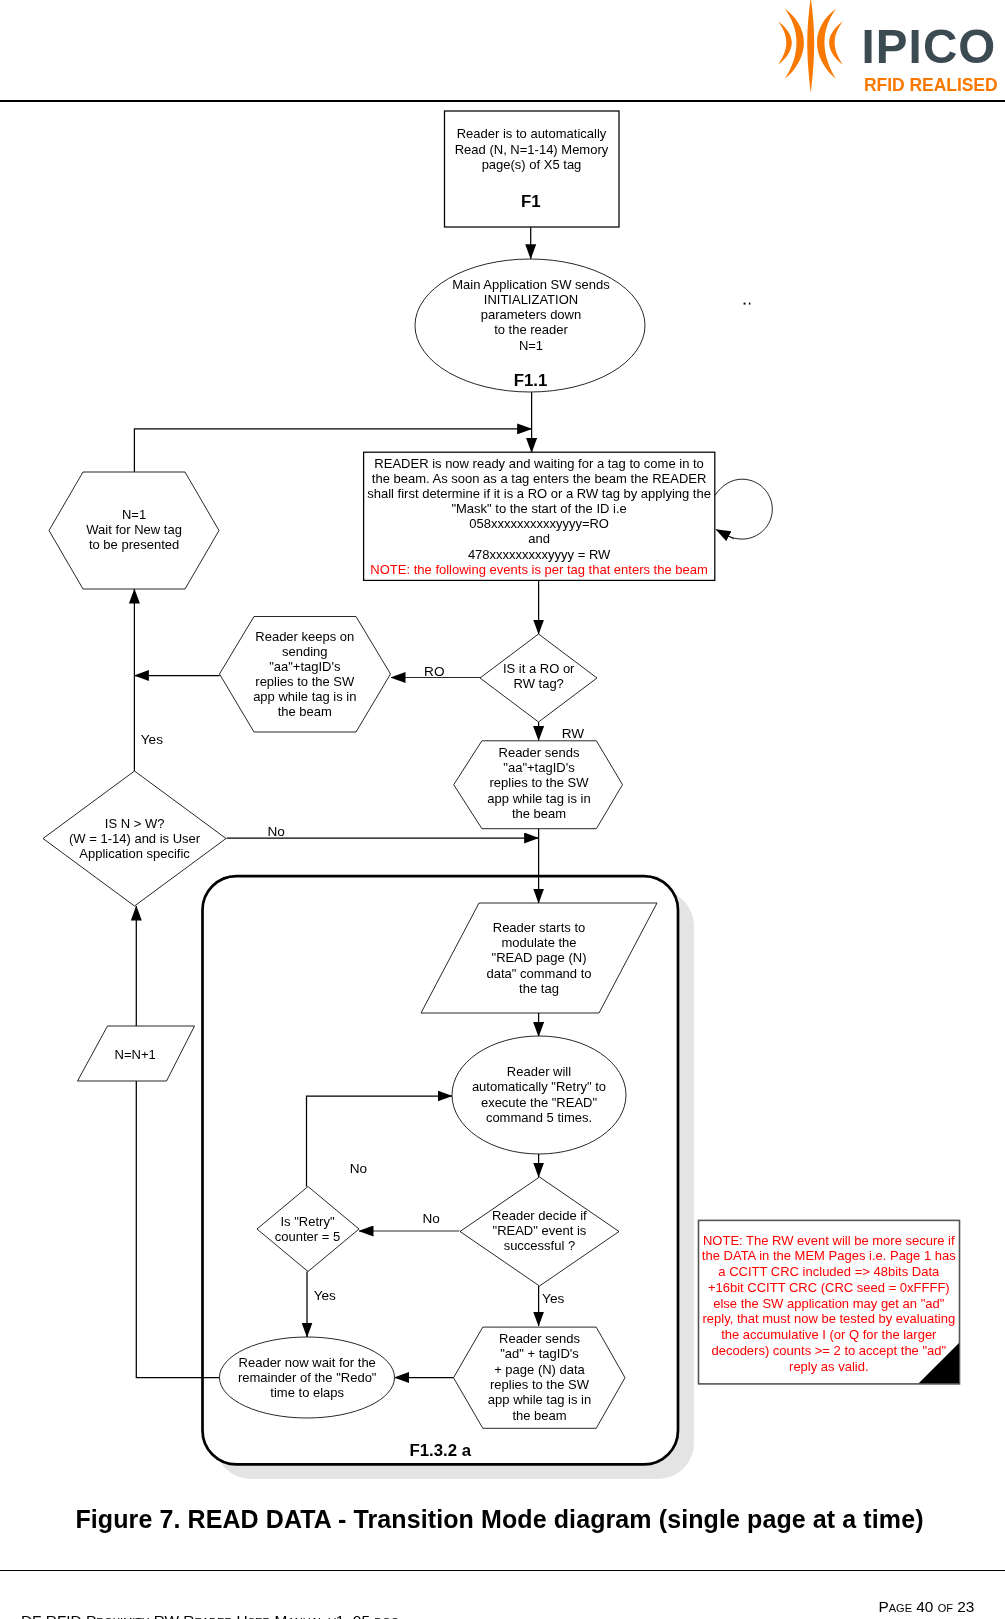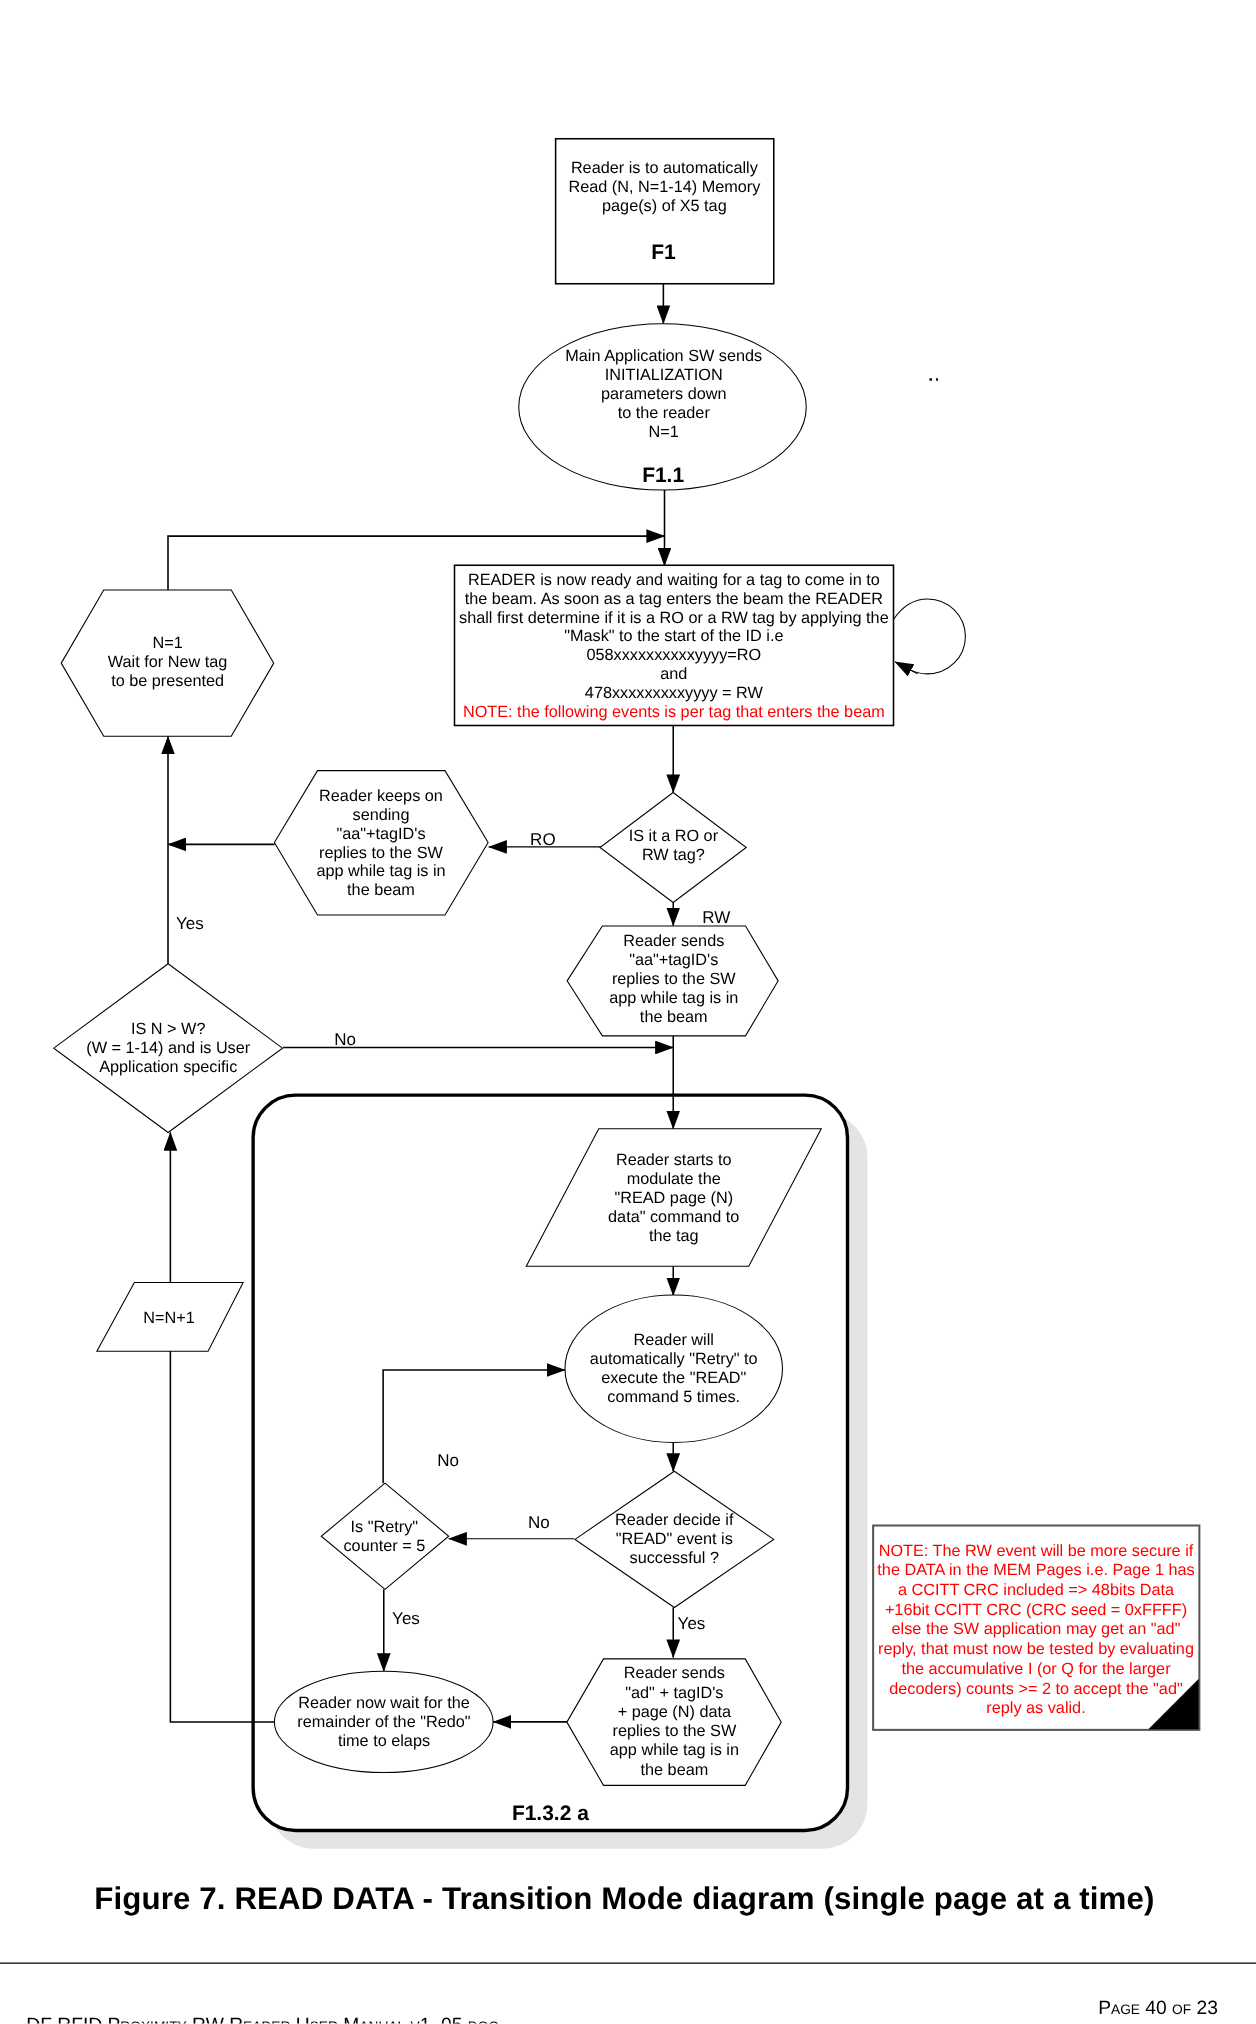--- a/index.html
+++ b/index.html
@@ -41,20 +41,39 @@
   #diagram text.tb{font-weight:bold;font-size:16.8px;}
   #diagram text.lbl{font-size:13.6px;}
   #diagram text.red{fill:#f00;}
   #diagram text.note{fill:#f00;font-size:13px;}
 </style>
 </head>
 <body>
 
 <div id="page">
 
+  <div id="header">
+    <svg id="logo-mark" viewBox="0 0 64 94">
+      <g fill="#f87800">
+
+        <path d="M32.45 0 C34.2 14 35.8 28 35.8 44 C35.8 60 34.2 78 32.45 92.4 C30.7 78 29.1 60 29.1 44 C29.1 28 30.7 14 32.45 0 Z"></path>
+
+        <path d="M7.3 11.1 C18.0 18.8 25.9 30.5 25.9 43.8 C25.9 57.1 18.2 70.4 7.6 78.8 C14.1 68.5 18.7 56.6 18.7 43.8 C18.7 31.0 14.2 20.5 7.3 11.1 Z"></path>
+
+        <path d="M0.9 23.3 C8.2 28.8 14.2 35.8 14.2 43.8 C14.2 51.9 8.4 59.8 1.0 65.3 C5.7 58.3 8.9 51.1 8.9 43.8 C8.9 36.5 5.6 29.3 0.9 23.3 Z"></path>
+
+        <path d="M57.1 11.1 C46.4 18.8 38.5 30.5 38.5 43.8 C38.5 57.1 46.2 70.4 56.8 78.8 C50.3 68.5 45.7 56.6 45.7 43.8 C45.7 31.0 50.2 20.5 57.1 11.1 Z"></path>
+
+        <path d="M63.5 23.3 C56.2 28.8 50.2 35.8 50.2 43.8 C50.2 51.9 56.0 59.8 63.4 65.3 C58.7 58.3 55.5 51.1 55.5 43.8 C55.5 36.5 58.8 29.3 63.5 23.3 Z"></path>
+      </g>
+    </svg>
+    <div id="logo-brand">IPICO</div>
+    <div id="logo-tagline">RFID REALISED</div>
+    <div id="header-rule"></div>
+  </div>
 
   <svg id="diagram" width="1005" height="1500" viewBox="0 0 1005 1500">
     <defs>
       <marker id="ah" viewBox="0 0 15 11" refX="14.5" refY="5.5" markerWidth="15" markerHeight="11" orient="auto" markerUnits="userSpaceOnUse">
         <path d="M0 0 L15 5.5 L0 11 z" fill="#000"></path>
       </marker>
     </defs>
 
     <g>
       <rect x="215" y="890" width="479" height="589" rx="36" ry="36" fill="#e4e4e4" stroke="none"></rect>

